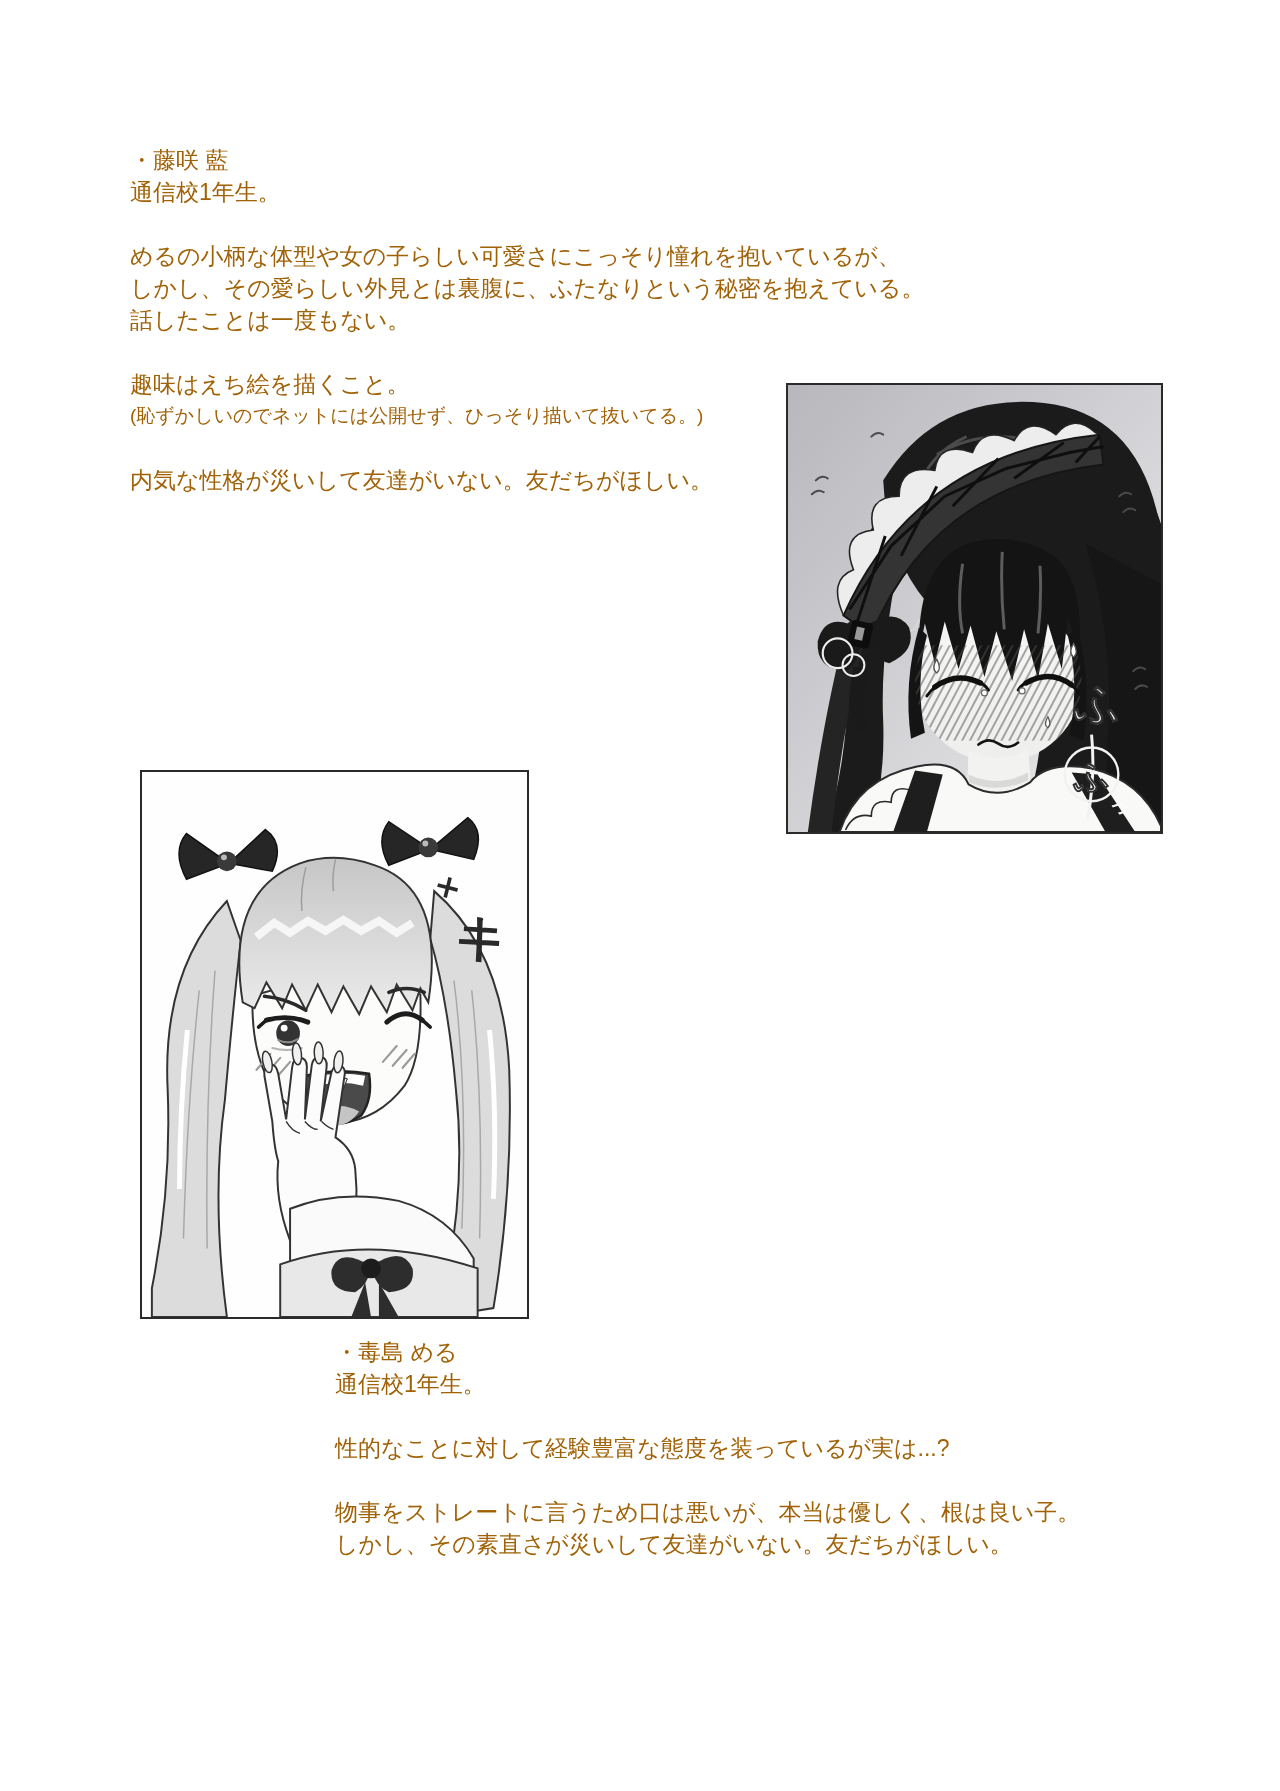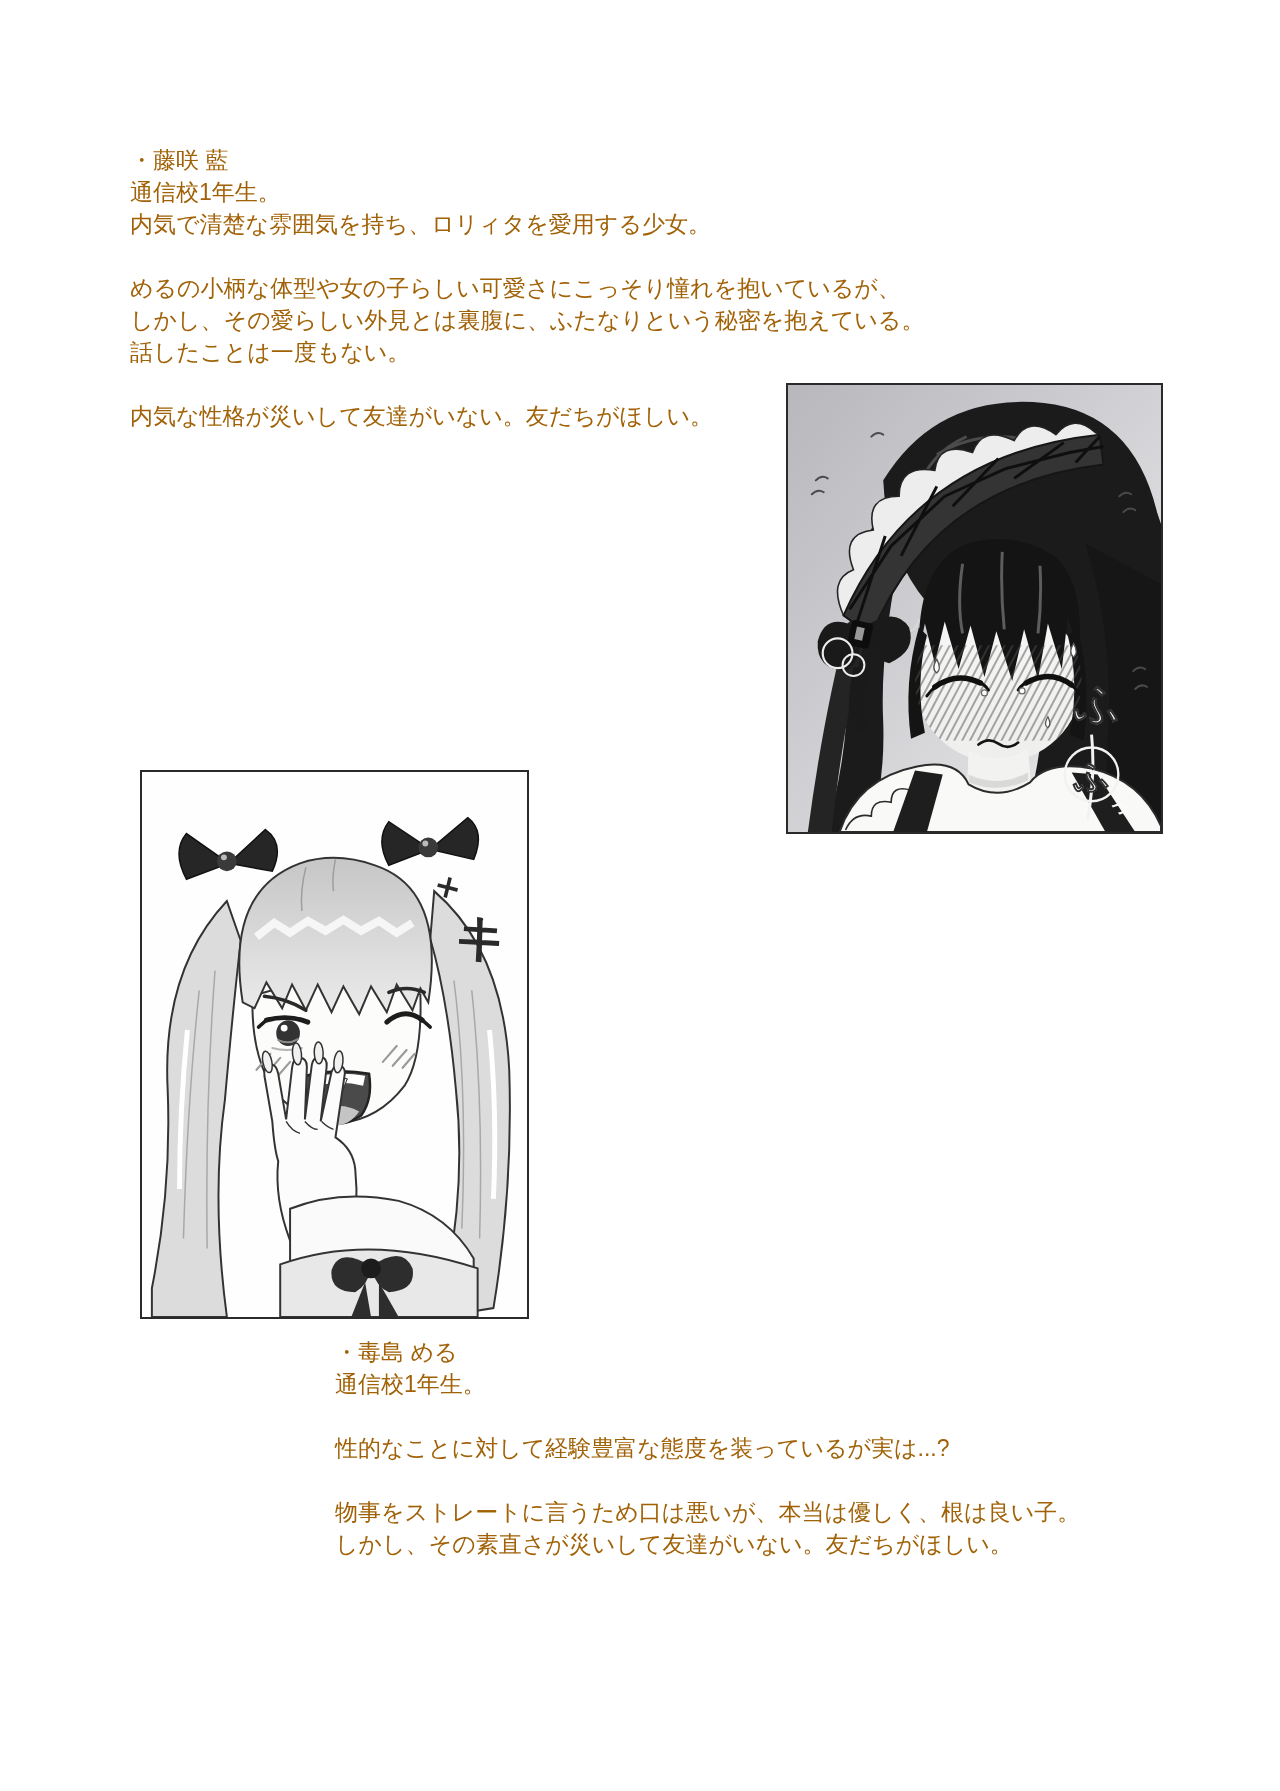--- a/index.html
+++ b/index.html
@@ -23,24 +23,25 @@
   .sfx-text{font-family:"Liberation Sans","DejaVu Sans",sans-serif;font-weight:bold;}
 </style>
 </head>
 <body>
 
 <div class="page">
 
   <section class="profile profile-ai">
     <div class="line">・藤咲 藍</div>
     <div class="line">通信校1年生。</div>
-    <div class="line">内気で清楚な雰囲気を持ち、ロリィタを愛用する少女。</div>
     <div class="line gap">めるの小柄な体型や女の子らしい可愛さにこっそり憧れを抱いているが、</div>
     <div class="line">しかし、その愛らしい外見とは裏腹に、ふたなりという秘密を抱えている。</div>
     <div class="line">話したことは一度もない。</div>
+    <div class="line gap">趣味はえち絵を描くこと。</div>
+    <div class="line small">(恥ずかしいのでネットには公開せず、ひっそり描いて抜いてる。)</div>
     <div class="line gap">内気な性格が災いして友達がいない。友だちがほしい。</div>
   </section>
 
   <figure class="portrait portrait-ai">
     <svg viewBox="0 0 376 450" preserveAspectRatio="none">
       <defs>
         <linearGradient id="g1" x1="0" y1="0" x2="1" y2="1">
           <stop offset="0" stop-color="#b7b7bc"></stop>
           <stop offset="1" stop-color="#ededef"></stop>
         </linearGradient>

